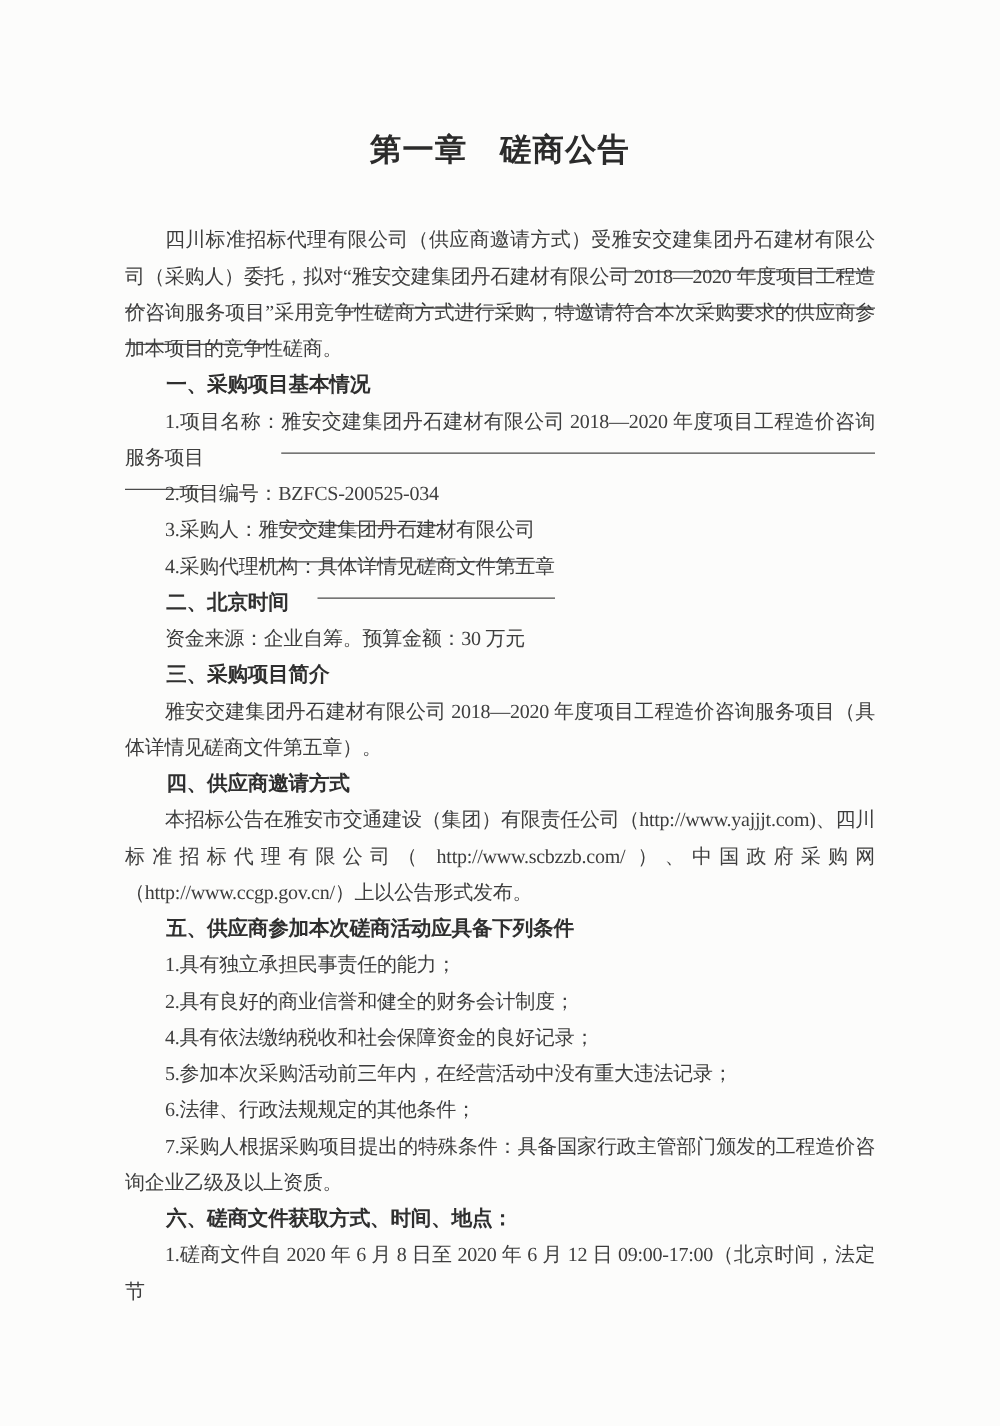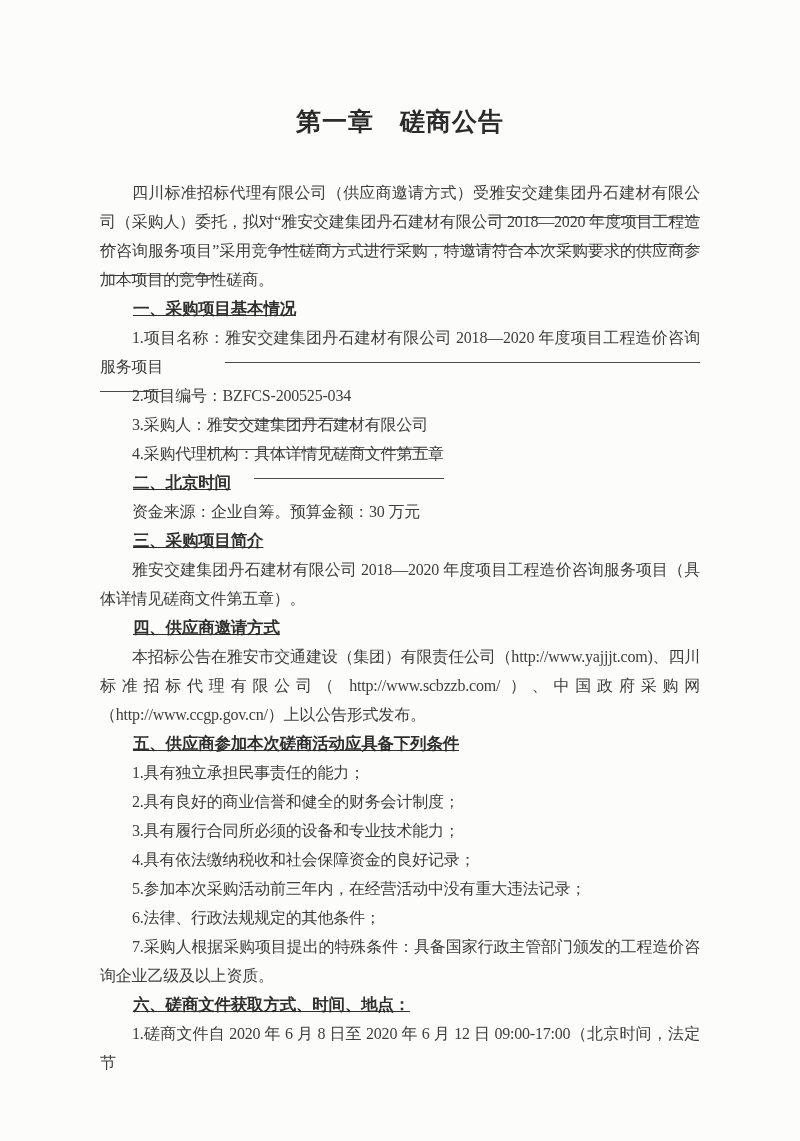--- a/index.html
+++ b/index.html
@@ -18,42 +18,41 @@
     font-size: 16px;
     letter-spacing: -0.2px;
     line-height: 29px;
     overflow: hidden;
     box-sizing: border-box;
     padding: 104px 100px 0 100px;
   }
   .doc-title {
     margin: 0 0 38px 0;
     text-align: center;
-    font-family: Liberation Serif, serif;
+    font-family: Liberation Mono, monospace;
     font-weight: 700;
     font-size: 25px;
     line-height: 36px;
     color: #2b2b2b;
     letter-spacing: 1px;
   }
   p {
     margin: 0;
     text-align: justify;
   }
   .indent { text-indent: 2em; }
   .heading {
     margin: 0;
     font-family: "Liberation Sans", "DejaVu Sans", sans-serif;
     font-weight: 700;
     font-size: 16.5px;
     line-height: 29px;
     color: #2f2f2f;
     text-indent: 2em;
     text-align: left;
-    text-decoration: underline;
   }
   .heading.gap-above { margin-top: 0; }
   .u {
     border-bottom: 1px solid #4a4a4a;
     padding-bottom: 16px;
   }
 </style>
 </head>
 <body>
 
@@ -74,21 +73,20 @@
 
   <h2 class="heading">三、采购项目简介</h2>
   <p class="indent">雅安交建集团丹石建材有限公司 2018—2020 年度项目工程造价咨询服务项目（具体详情见磋商文件第五章）。</p>
 
   <h2 class="heading">四、供应商邀请方式</h2>
   <p class="indent">本招标公告在雅安市交通建设（集团）有限责任公司（http://www.yajjjt.com)、四川标准招标代理有限公司（ http://www.scbzzb.com/ ）、中国政府采购网（http://www.ccgp.gov.cn/）上以公告形式发布。</p>
 
   <h2 class="heading gap-above">五、供应商参加本次磋商活动应具备下列条件</h2>
   <p class="indent">1.具有独立承担民事责任的能力；</p>
   <p class="indent">2.具有良好的商业信誉和健全的财务会计制度；</p>
-  <p class="indent">3.具有履行合同所必须的设备和专业技术能力；</p>
   <p class="indent">4.具有依法缴纳税收和社会保障资金的良好记录；</p>
   <p class="indent">5.参加本次采购活动前三年内，在经营活动中没有重大违法记录；</p>
   <p class="indent">6.法律、行政法规规定的其他条件；</p>
   <p class="indent">7.采购人根据采购项目提出的特殊条件：具备国家行政主管部门颁发的工程造价咨询企业乙级及以上资质。</p>
 
   <h2 class="heading">六、磋商文件获取方式、时间、地点：</h2>
   <p class="indent">1.磋商文件自 2020 年 6 月 8 日至 2020 年 6 月 12 日 09:00-17:00（北京时间，法定节</p>
 
 </div>
 

